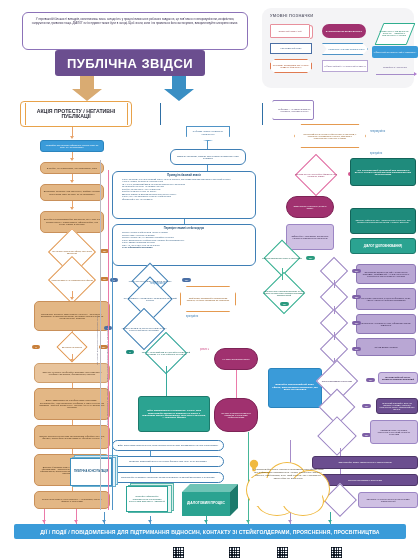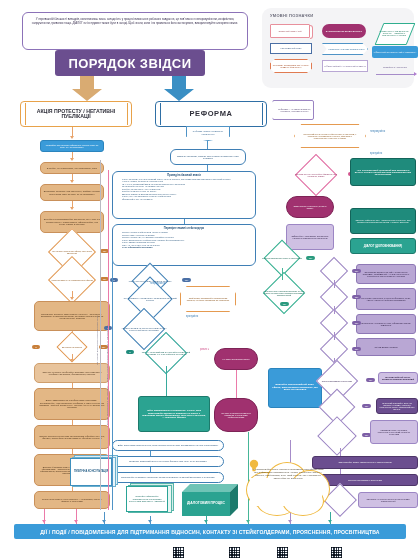--- a/index.html
+++ b/index.html
@@ -177,40 +177,37 @@
 
       <div class="lg" style="left:104px;top:40px;width:46px;height:10px;color:#6b5b8c;">
         <span style="font-size:2px;">СЛІДУЙТЕ ЗА СТРІЛКОЮ</span>
       </div>
       <div class="ln lh c-pu" style="left:108px;top:52px;width:38px;"></div>
       <div class="arw arw-r" style="left:146px;top:50px;border-left:3px solid #b07ed0;"></div>
     </div>
   </div>
 
   <div id="startBtn">
-    <span>ПОРЯДОК ЗВІДСИ</span>
+    <span>ПУБЛІЧНА ЗВІДСИ</span>
   </div>
 
   <svg class="bigarrow" style="left:66px;top:76px;" width="38" height="26" viewBox="0 0 38 26">
     <path d="M14 0 L28 0 L28 13 L36 13 L21 25 L6 13 L14 13 Z" fill="#d9ab72"></path>
   </svg>
 
   <svg class="bigarrow" style="left:158px;top:76px;" width="38" height="26" viewBox="0 0 38 26">
     <path d="M14 0 L28 0 L28 13 L36 13 L21 25 L6 13 L14 13 Z" fill="#3a8fc4"></path>
   </svg>
 
   <div class="node" style="left:20px;top:101px;width:112px;height:26px;background:#fff;border:1.4px solid #e8a24a;border-radius:4px;">
     <span class="t" style="font-size:5.2px;font-weight:700;color:#2f2f3a;padding:0 7px;">АКЦІЯ ПРОТЕСТУ / НЕГАТИВНІ ПУБЛІКАЦІЇ</span>
   </div>
   <div style="position:absolute;left:25px;top:103px;width:1.2px;height:22px;background:#e8a24a;"></div>
   <div style="position:absolute;left:127px;top:103px;width:1.2px;height:22px;background:#e8a24a;"></div>
 
-  <div class="node" style="left:155px;top:101px;width:112px;height:26px;background:#fff;border:1.4px solid #2f6fa5;border-radius:4px;">
-    <span class="t" style="font-size:7.5px;font-weight:700;color:#2f2f3a;letter-spacing:.6px;">РЕФОРМА</span>
-  </div>
   <div style="position:absolute;left:160px;top:103px;width:1.2px;height:22px;background:#2f6fa5;"></div>
   <div style="position:absolute;left:262px;top:103px;width:1.2px;height:22px;background:#2f6fa5;"></div>
 
   <div class="node" style="left:272px;top:100px;width:42px;height:20px;background:#fff;border:1px solid #9a83c2;border-radius:2px;
               clip-path:polygon(0 0,100% 0,100% 100%,0 100%,9% 50%);">
     <span class="t" style="font-size:2.2px;color:#4a3a68;padding:0 2px 0 5px;">Реформа — це зміни (політичні, соціальні, економічні тощо)</span>
   </div>
 
   <div class="node" style="left:186px;top:126px;width:44px;height:15px;background:#fff;border:1px solid #4f93c6;
               clip-path:polygon(0 0,100% 0,100% 72%,50% 100%,0 72%);">

